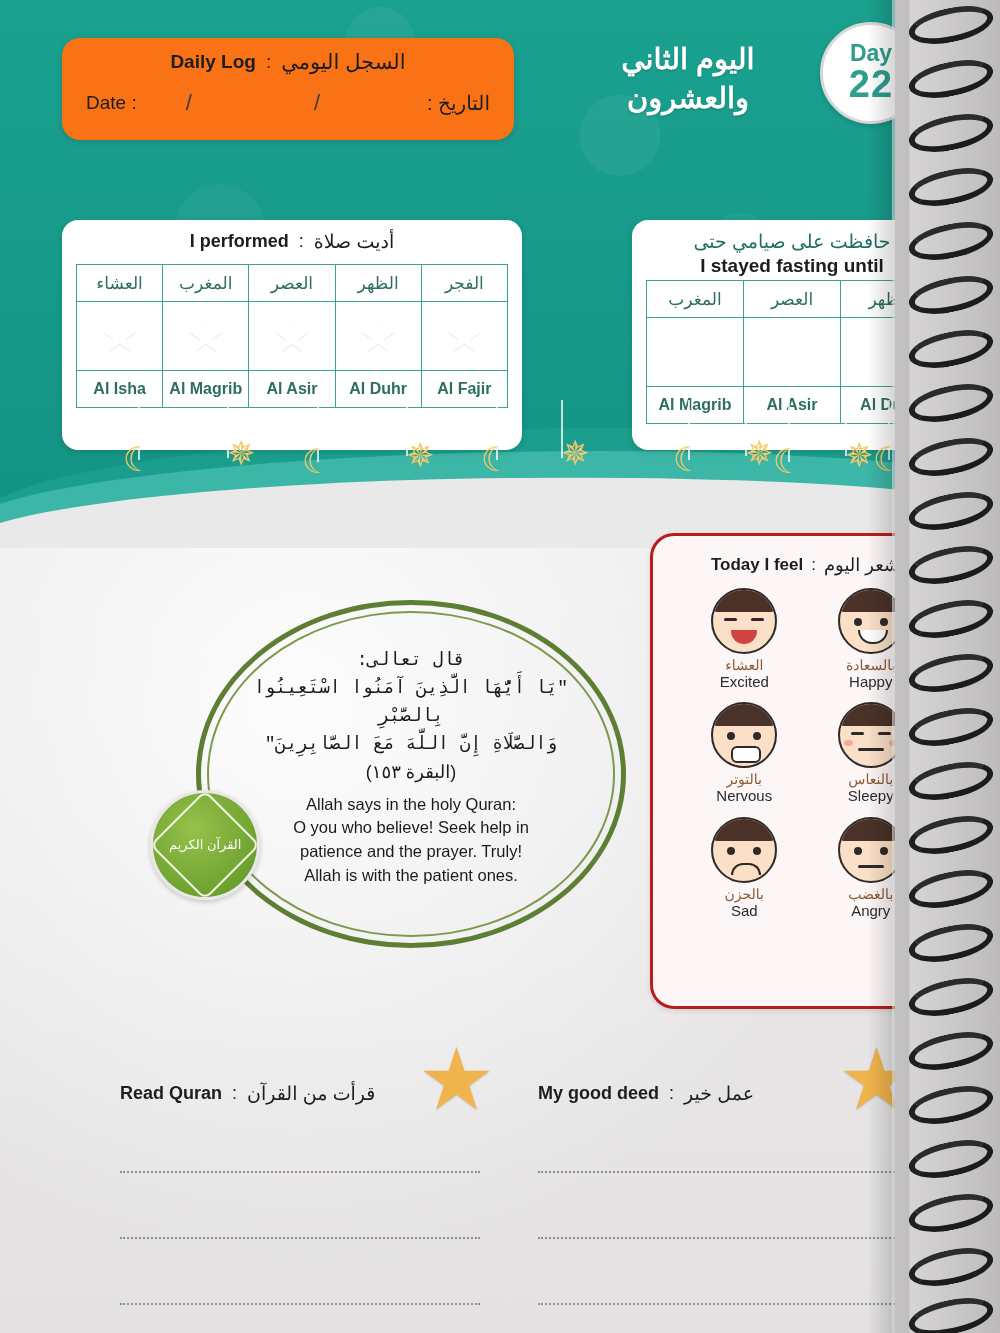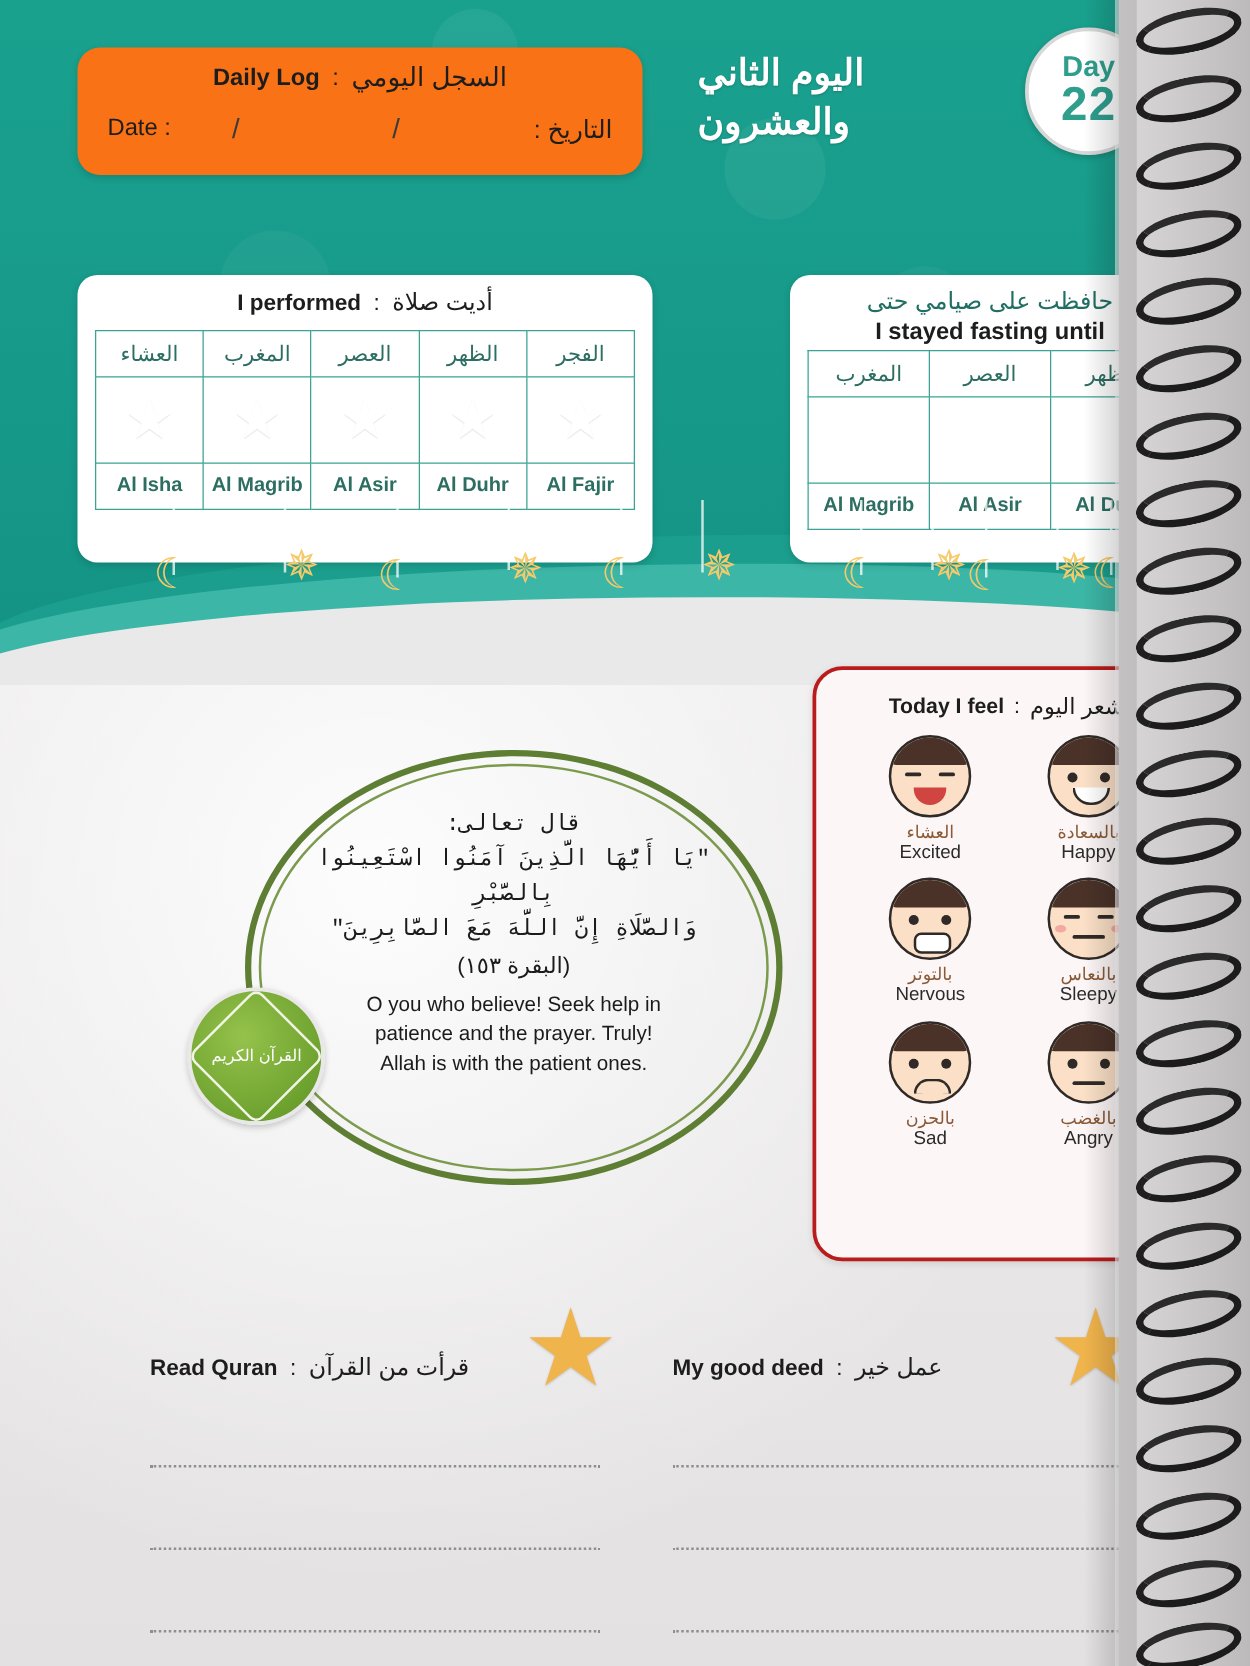--- a/index.html
+++ b/index.html
@@ -51,21 +51,21 @@
   
   .day-badge{
     position:absolute;right:78px;top:22px;width:96px;height:96px;border-radius:50%;
     background:#fff;border:3px solid #d8d8d8;
     display:flex;flex-direction:column;align-items:center;justify-content:center;
     box-shadow:0 2px 5px rgba(0,0,0,.18);
   }
   .day-badge .d1{font-size:23px;color:#2f9e8d;font-weight:bold;line-height:1;}
   .day-badge .d2{font-size:38px;color:#2f9e8d;font-weight:bold;line-height:1.05;letter-spacing:1px;}
   .day-title{
-    position:absolute;right:182px;top:40px;width:260px;text-align:left;
+    position:absolute;right:182px;top:40px;width:260px;text-align:center;
     color:#fff;font-size:29px;font-weight:bold;line-height:1.35;
     direction:rtl;text-shadow:0 1px 2px rgba(0,0,0,.2);
   }
 
   
   .daily-log{
     position:absolute;left:62px;top:38px;width:452px;height:102px;
     background:#f97316;border-radius:18px;box-shadow:0 2px 6px rgba(0,0,0,.14);
   }
   .dl-row1{
@@ -448,20 +448,21 @@
   </div>
 
   <div class="ayah">
     <div class="ayah-inner"></div>
     <div class="ayah-txt">
       <div class="ayah-ar">قال تعالى:</div>
       <div class="ayah-ar l1">"يَا أَيُّهَا الَّذِينَ آمَنُوا اسْتَعِينُوا بِالصَّبْرِ</div>
       <div class="ayah-ar l1">وَالصَّلَاةِ إِنَّ اللَّهَ مَعَ الصَّابِرِينَ"</div>
       <div class="ayah-ref">(البقرة ١٥٣)</div>
       <div class="ayah-en">
+        <div>Allah says in the holy Quran:</div>
         <div>O you who believe! Seek help in</div>
         <div>patience and the prayer. Truly!</div>
         <div>Allah is with the patient ones.</div>
       </div>
     </div>
   </div>
   <div class="quran-seal">
     <div class="frame">
         <span>القرآن الكريم</span>
       </div>

